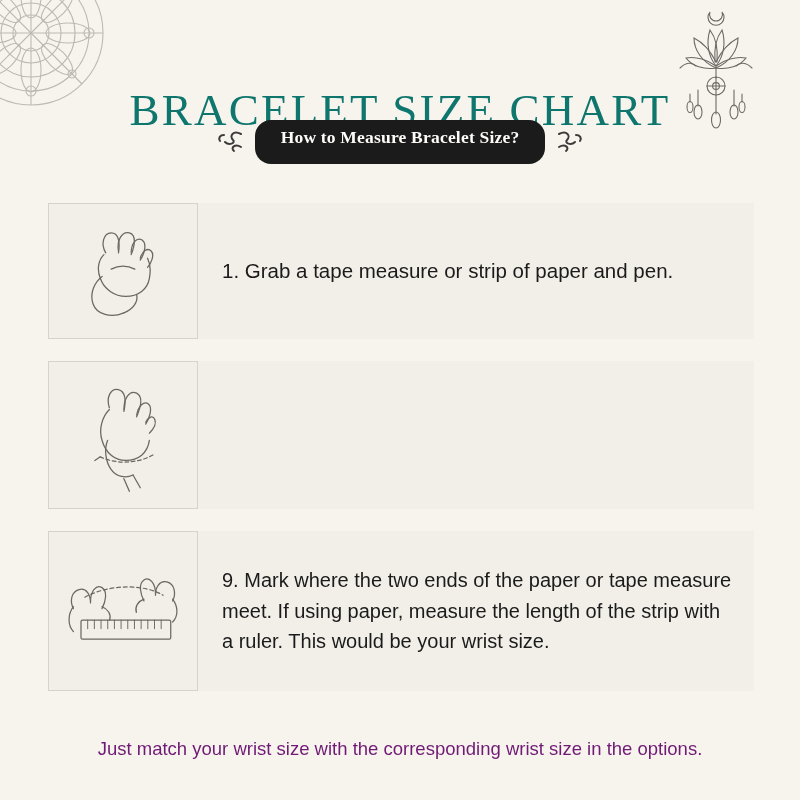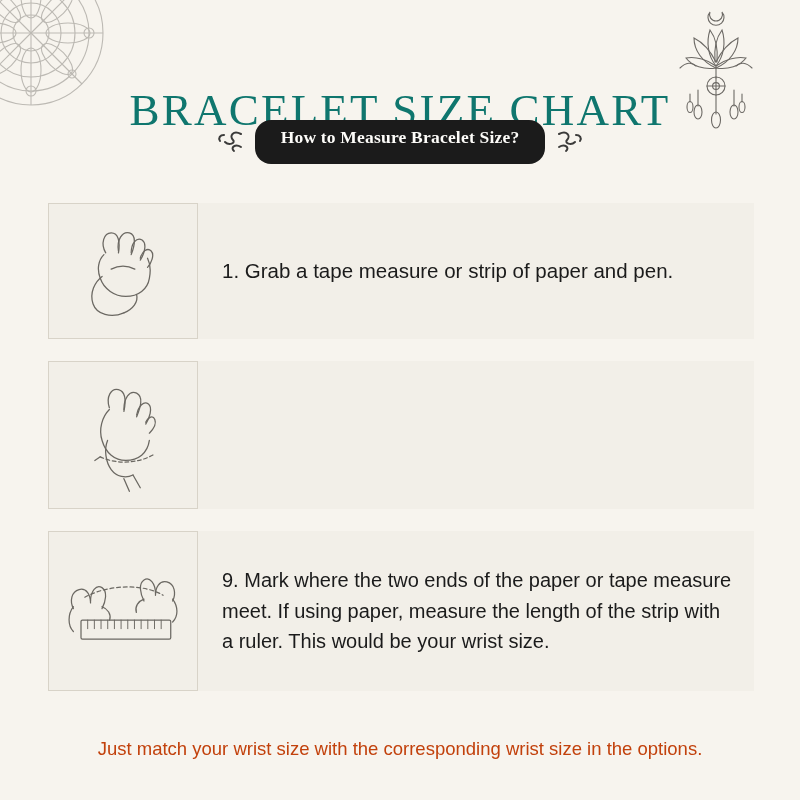--- a/index.html
+++ b/index.html
@@ -121,21 +121,21 @@
   .step.s3 .step-text { font-size: 20px; }
 
   
   .footer-note {
     position: absolute;
     bottom: 40px;
     left: 0;
     width: 100%;
     text-align: center;
     font-size: 18.5px;
-    color: #c2410c;
+    color: #701a75;
   }
 </style>
 </head>
 <body>
 
 <span class="mandala-corner">
   <svg viewBox="0 0 170 170" width="170" height="170" fill="none" stroke="#8d8a84" stroke-width="1.1">
     <circle cx="85" cy="85" r="18"></circle>
     <circle cx="85" cy="85" r="30"></circle>
     <circle cx="85" cy="85" r="44"></circle>

